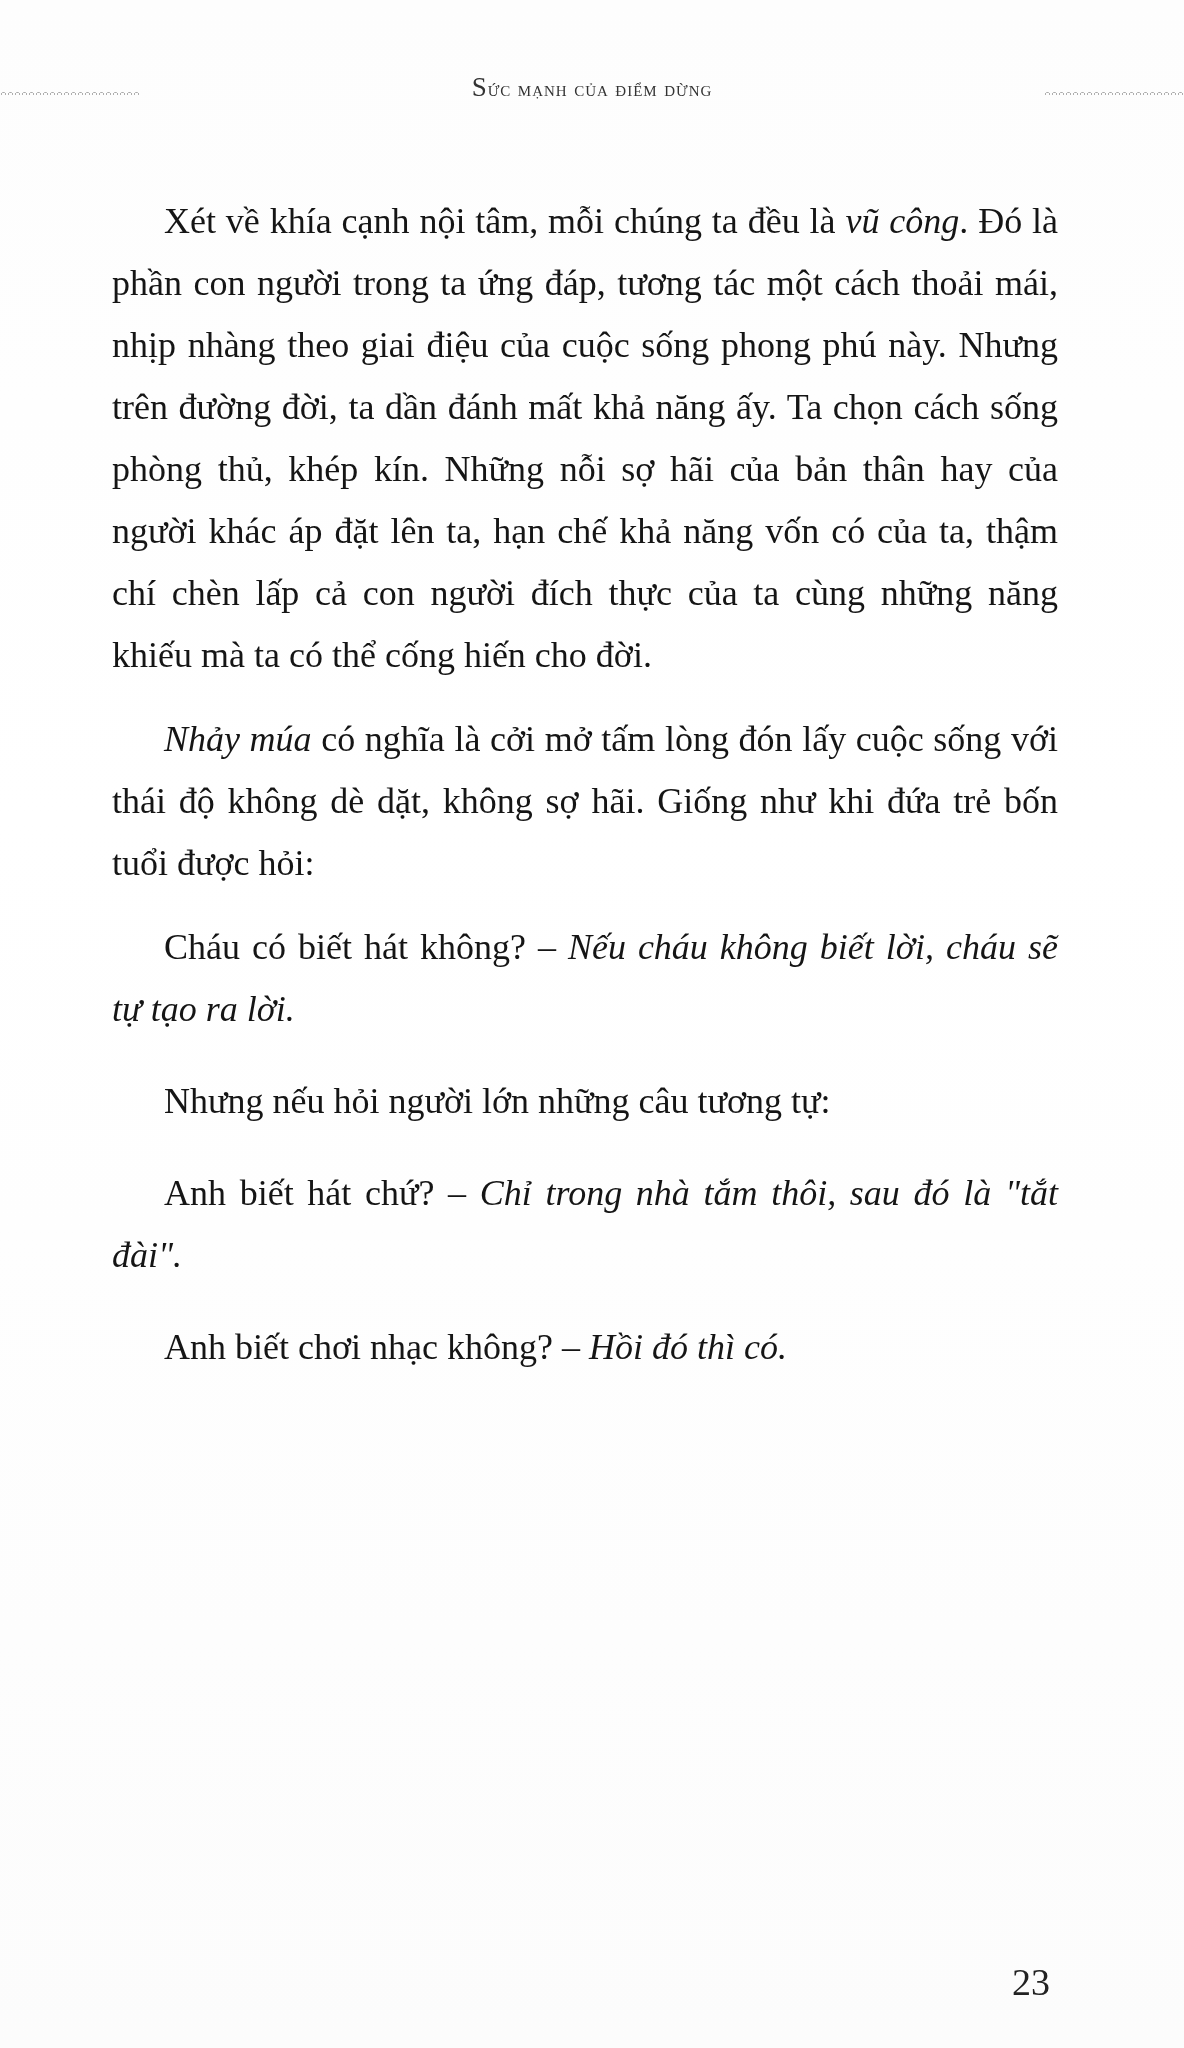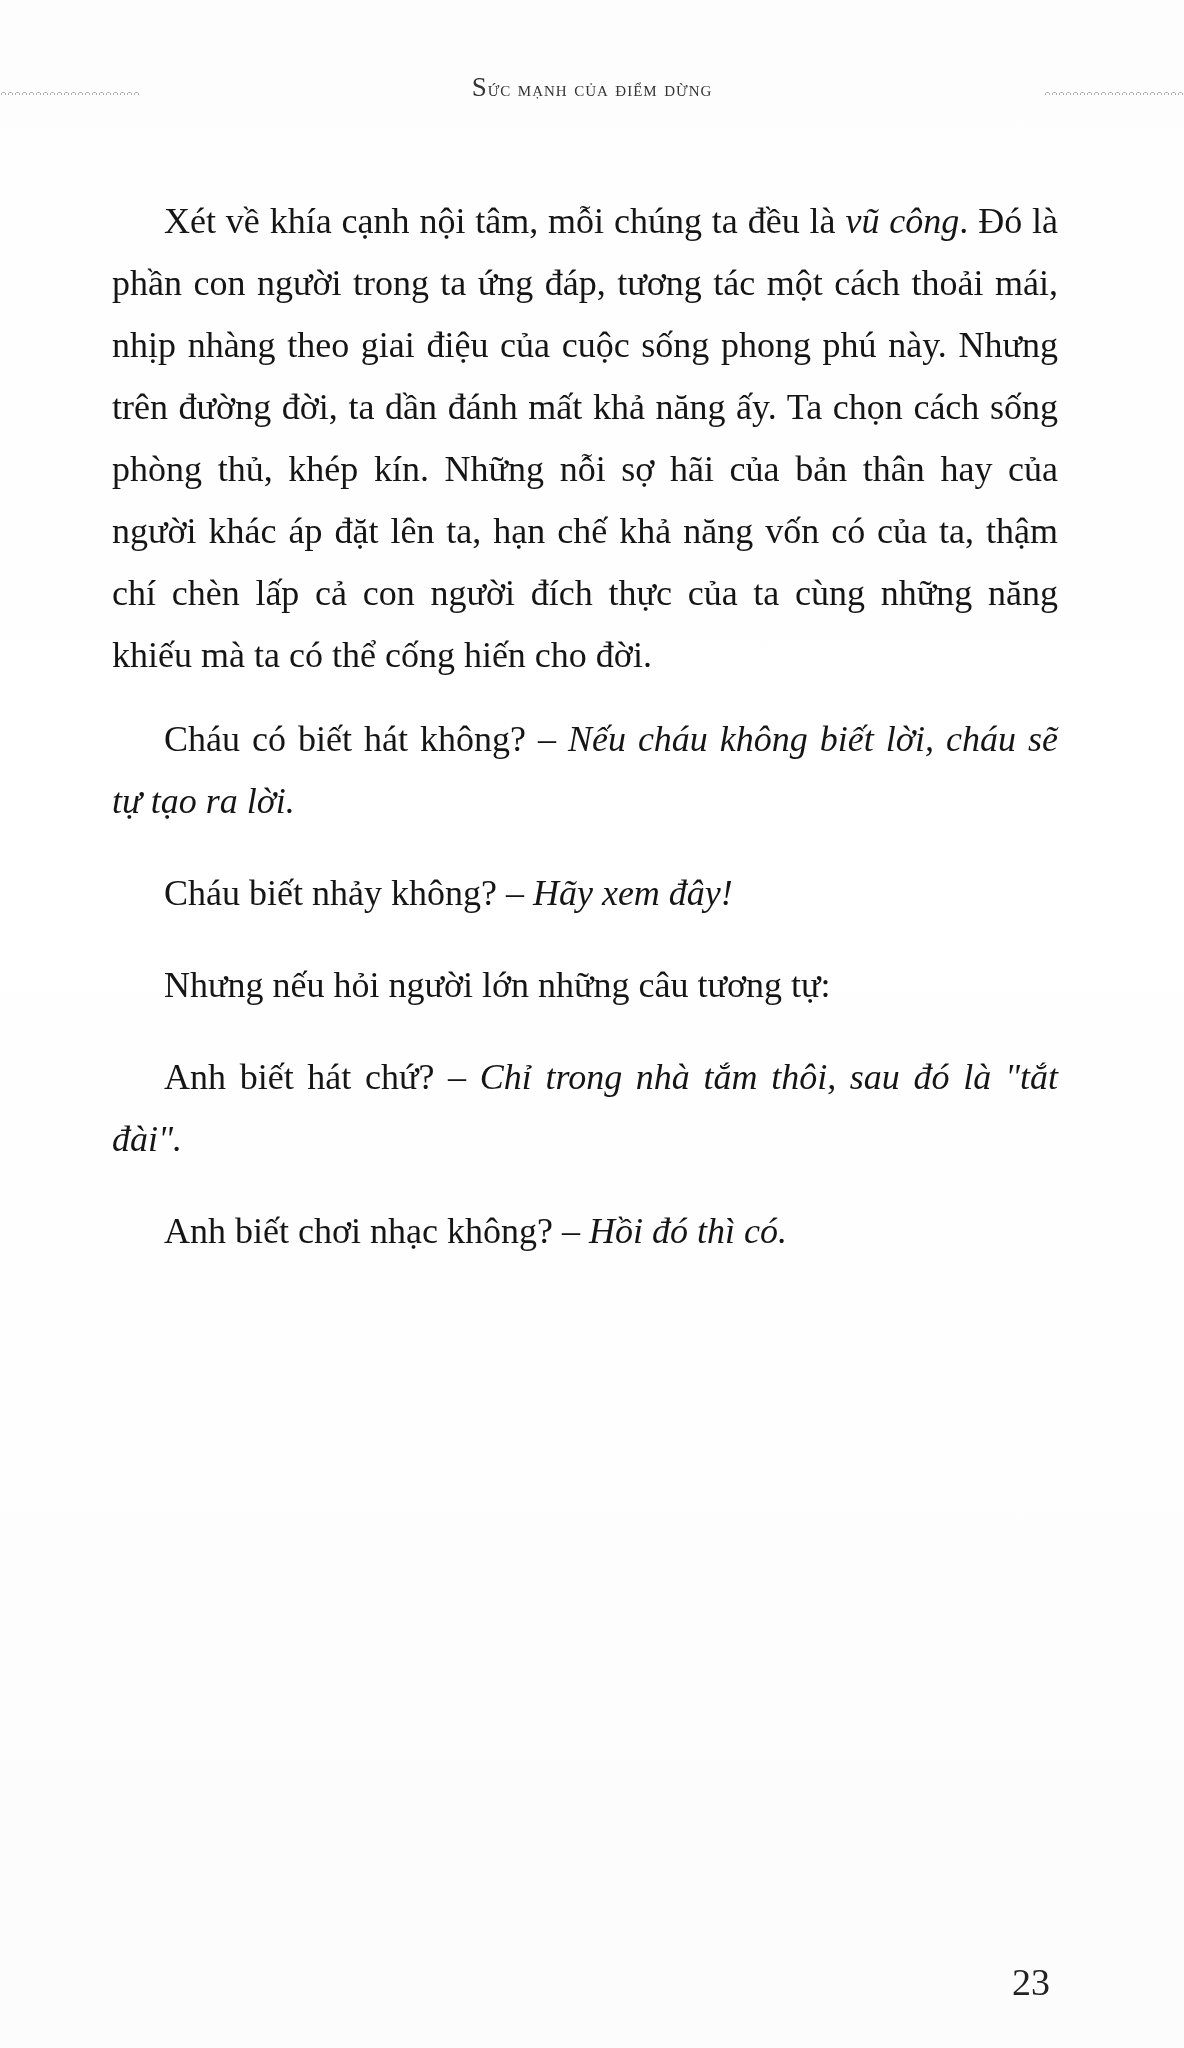--- a/index.html
+++ b/index.html
@@ -82,25 +82,25 @@
   <div class="running-header">
     <span class="wave"></span>
     <span class="title"><span class="cap">S</span><span>ức mạnh của điểm dừng</span></span>
     <span class="wave"></span>
   </div>
 
   <div class="body-text">
     <p class="indent">
       <span>Xét về khía cạnh nội tâm, mỗi chúng ta đều là </span><em>vũ công</em><span>. Đó là phần con người trong ta ứng đáp, tương tác một cách thoải mái, nhịp nhàng theo giai điệu của cuộc sống phong phú này. Nhưng trên đường đời, ta dần đánh mất khả năng ấy. Ta chọn cách sống phòng thủ, khép kín. Những nỗi sợ hãi của bản thân hay của người khác áp đặt lên ta, hạn chế khả năng vốn có của ta, thậm chí chèn lấp cả con người đích thực của ta cùng những năng khiếu mà ta có thể cống hiến cho đời.</span>
     </p>
+    <p class="indent">
+      <em>Nhảy múa</em><span> có nghĩa là cởi mở tấm lòng đón lấy cuộc sống với thái độ không dè dặt, không sợ hãi. Giống như khi đứa trẻ bốn tuổi được hỏi:</span>
+    </p>
     <p class="indent gap-lg">
       <span>Cháu có biết hát không? – </span><em>Nếu cháu không biết lời, cháu sẽ tự tạo ra lời.</em>
-    </p>
-    <p class="indent gap-lg">
-      <span>Cháu biết nhảy không? – </span><em>Hãy xem đây!</em>
     </p>
     <p class="indent gap-lg">
       <span>Nhưng nếu hỏi người lớn những câu tương tự:</span>
     </p>
     <p class="indent gap-lg">
       <span>Anh biết hát chứ? – </span><em>Chỉ trong nhà tắm thôi, sau đó là "tắt đài".</em>
     </p>
     <p class="indent">
       <span>Anh biết chơi nhạc không? – </span><em>Hồi đó thì có.</em>
     </p>

